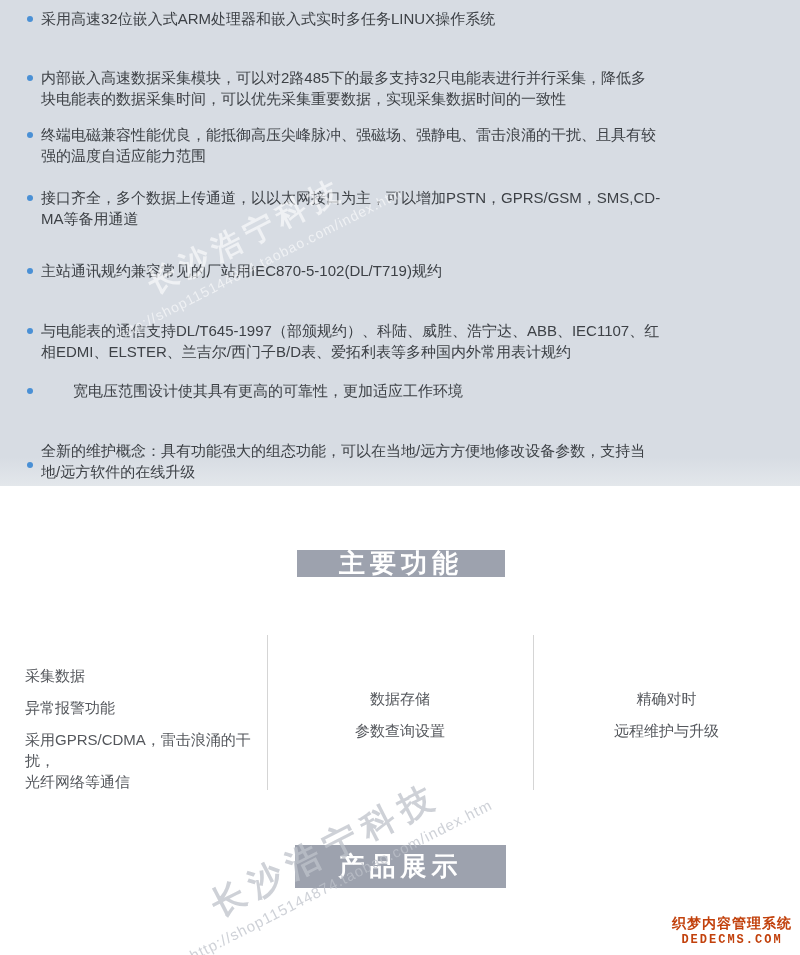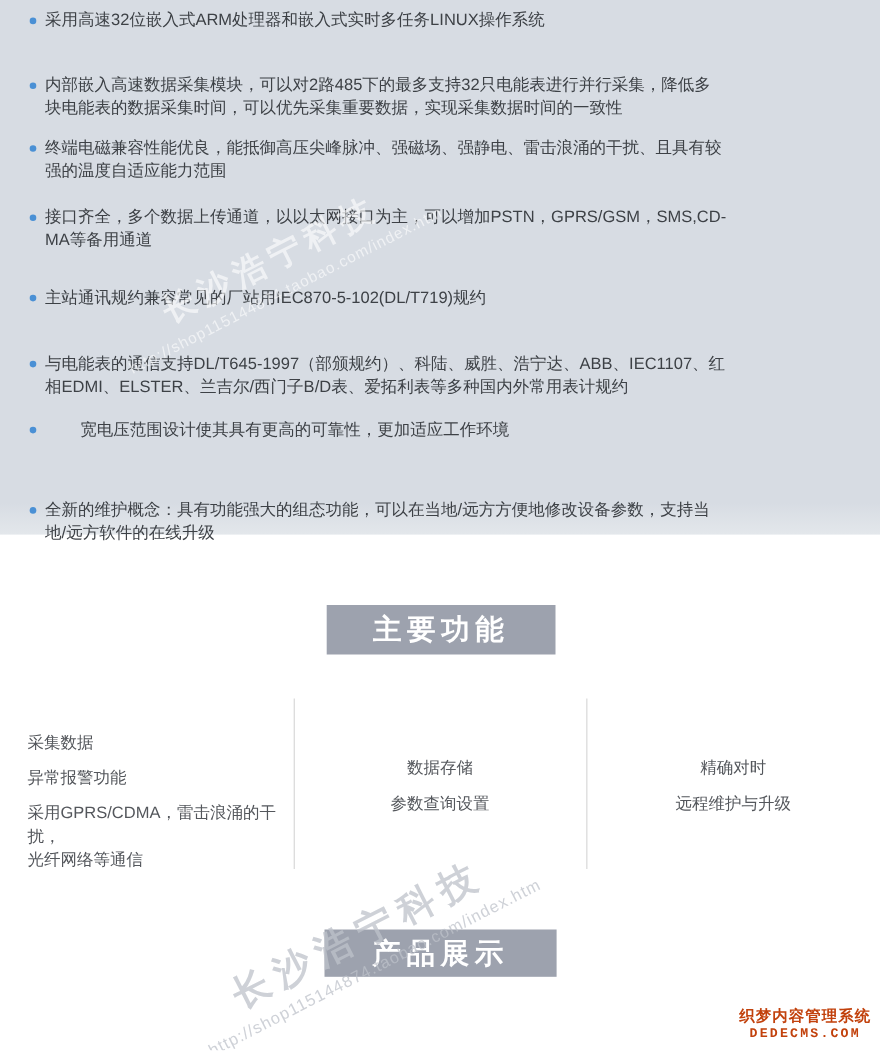--- a/index.html
+++ b/index.html
@@ -25,28 +25,28 @@
   }
   ul.bullets li .txt{flex:1 1 auto;}
   ul.bullets li .ln{display:block;}
   ul.bullets li:nth-child(1){margin-top:8px;}
   ul.bullets li:nth-child(2){margin-top:38px;}
   ul.bullets li:nth-child(3){margin-top:15px;}
   ul.bullets li:nth-child(4){margin-top:21px;}
   ul.bullets li:nth-child(5){margin-top:31px;}
   ul.bullets li:nth-child(6){margin-top:39px;}
   ul.bullets li:nth-child(7){margin-top:18px;gap:32px;}
-  ul.bullets li:nth-child(8){margin-top:52px;}
+  ul.bullets li:nth-child(8){margin-top:39px;align-items:center;}
   
   .banner{
     position:absolute;background:#9da2ae;color:#ffffff;
     display:flex;align-items:center;justify-content:center;
     font-size:26px;font-weight:bold;letter-spacing:5px;z-index:2;
   }
-  .banner1{left:297px;top:550px;width:208px;height:45px;}
+  .banner1{left:297px;top:550px;width:208px;height:27px;}
   .banner2{left:295px;top:845px;width:211px;height:43px;}
   
   .features{position:absolute;left:0;top:620px;width:701px;height:170px;}
   .features .divider{position:absolute;top:15px;width:1px;height:155px;background:#d5d5d5;}
   .features .d1{left:267px;}
   .features .d2{left:533px;}
   .features .col{position:absolute;font-size:15px;line-height:21px;color:#54575c;}
   .features .col1{left:25px;top:45px;width:242px;text-align:left;}
   .features .col2{left:267px;top:68px;width:266px;text-align:center;}
   .features .col3{left:533px;top:68px;width:267px;text-align:center;}

